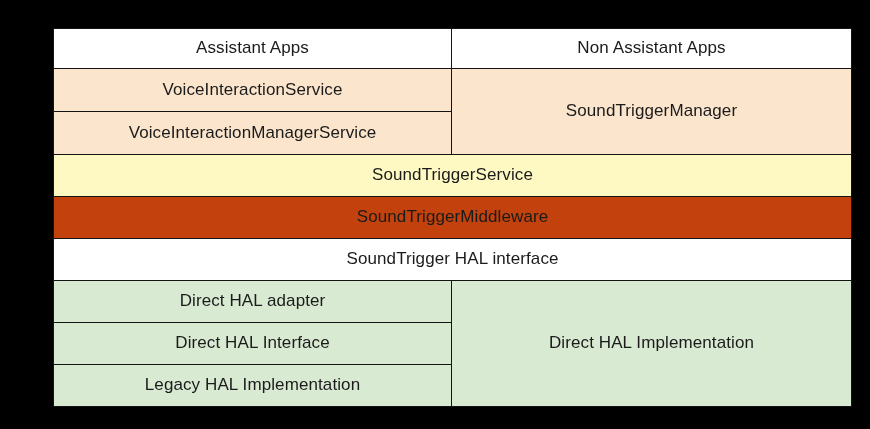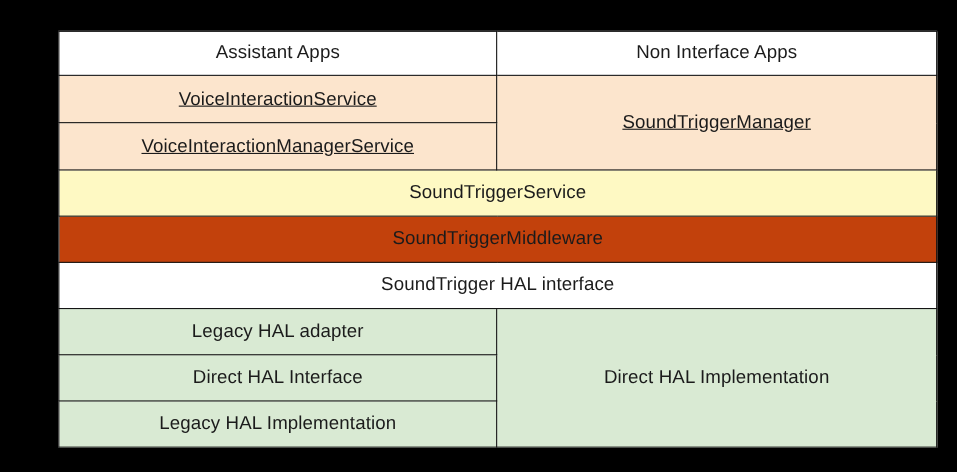--- a/index.html
+++ b/index.html
@@ -45,38 +45,38 @@
   }
   .col-left  { width: 398px; }
   .col-right { width: 400px; }
 
   .r-header { height: 40px; }
   .r-mid    { height: 43px; }
   .r-band   { height: 42px; }
   .r-green  { height: 42px; }
 
   .bg-white  { background: #ffffff; }
-  .bg-orange { background: #fce5cd; text-decoration: underline; }
+  .bg-orange { background: #fce5cd; }
   .bg-blue   { background: #fef9c3; }
   .bg-yellow { background: #c2410c; }
   .bg-green  { background: #d9ead3; }
 </style>
 </head>
 <body>
 
 <div id="canvas">
   <table id="stack-table">
     <colgroup>
       <col class="col-left">
       <col class="col-right">
     </colgroup>
     <tbody>
       <tr class="r-header">
         <td class="bg-white">Assistant Apps</td>
-        <td class="bg-white">Non Interface Apps</td>
+        <td class="bg-white">Non Assistant Apps</td>
       </tr>
 
       <tr class="r-mid">
         <td class="bg-orange">VoiceInteractionService</td>
         <td class="bg-orange" rowspan="2">SoundTriggerManager</td>
       </tr>
 
       <tr class="r-mid">
         <td class="bg-orange">VoiceInteractionManagerService</td>
       </tr>
@@ -87,21 +87,21 @@
 
       <tr class="r-band">
         <td class="bg-yellow" colspan="2">SoundTriggerMiddleware</td>
       </tr>
 
       <tr class="r-band">
         <td class="bg-white" colspan="2">SoundTrigger HAL interface</td>
       </tr>
 
       <tr class="r-green">
-        <td class="bg-green">Legacy HAL adapter</td>
+        <td class="bg-green">Direct HAL adapter</td>
         <td class="bg-green" rowspan="3">Direct HAL Implementation</td>
       </tr>
 
       <tr class="r-green">
         <td class="bg-green">Direct HAL Interface</td>
       </tr>
 
       <tr class="r-green">
         <td class="bg-green">Legacy HAL Implementation</td>
       </tr>

